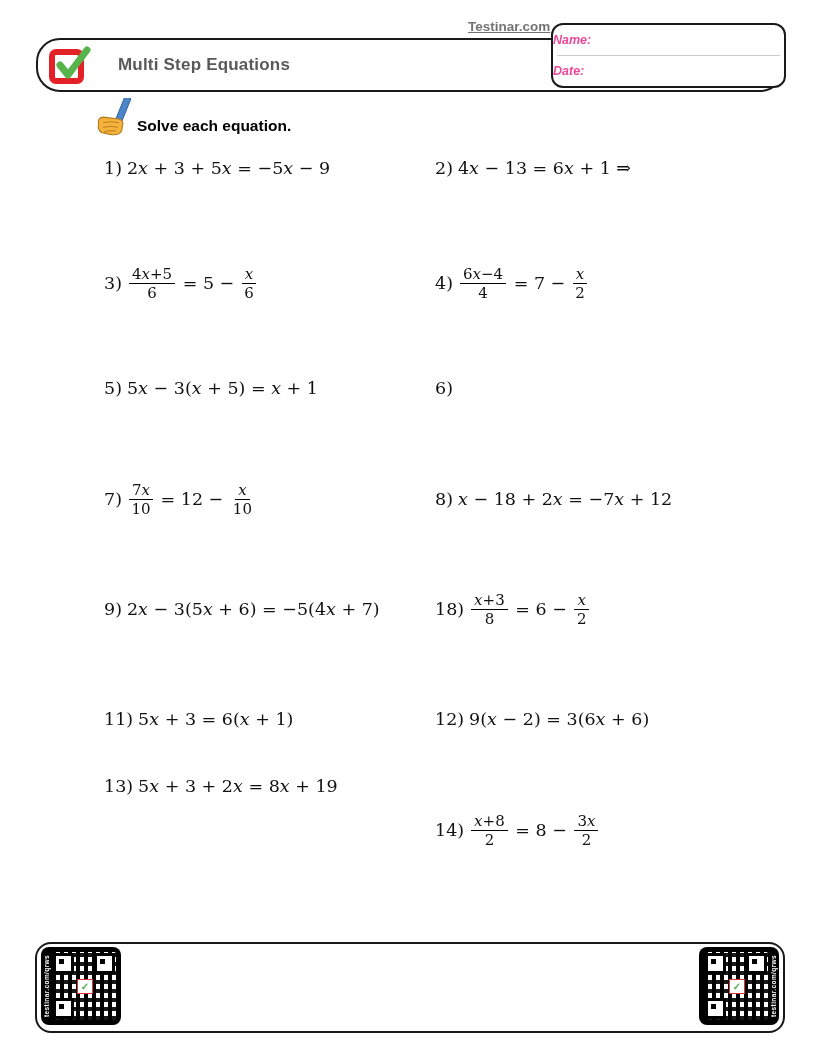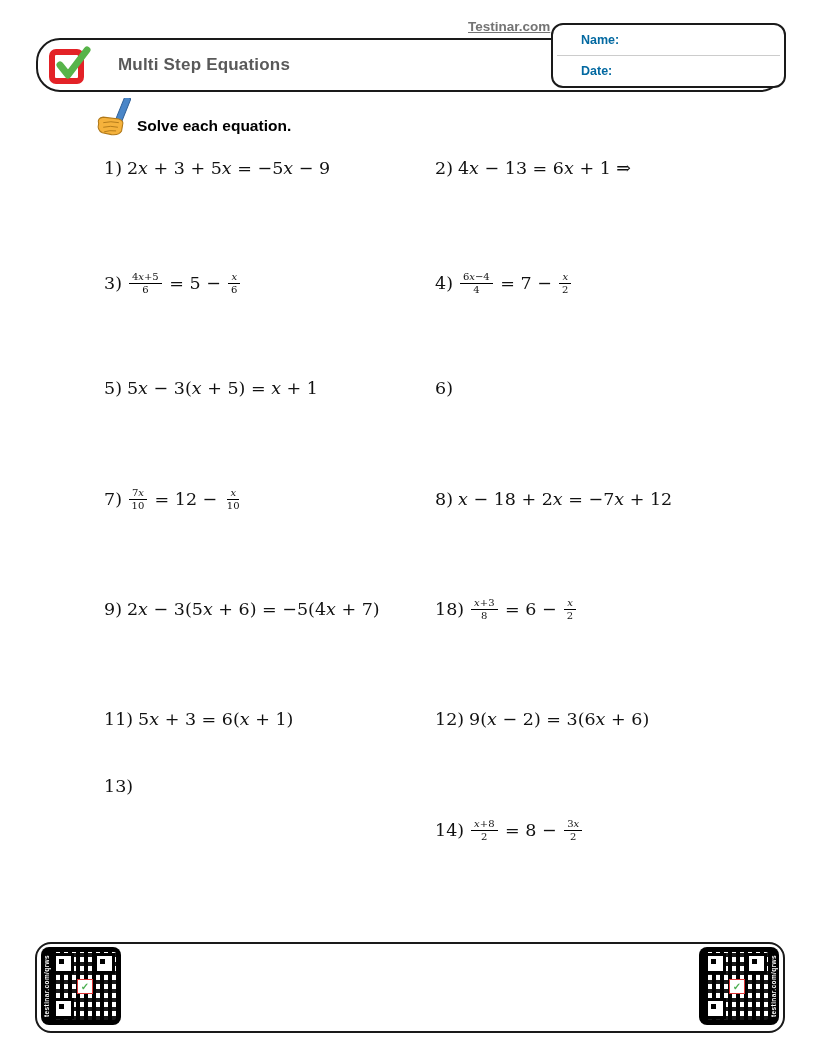--- a/index.html
+++ b/index.html
@@ -13,38 +13,38 @@
   
   .header-bar{position:absolute;left:36px;top:38px;width:744px;height:50px;background:#fff;
               border:2.5px solid #1a1a1a;border-radius:24px;z-index:1;}
   .logo{position:absolute;left:10px;top:3px;width:44px;height:44px;}
   .header-title{position:absolute;left:80px;top:0;height:50px;display:flex;align-items:center;
                 font-size:17px;font-weight:bold;color:#595959;letter-spacing:.2px;}
 
   
   .name-box{position:absolute;left:551px;top:23px;width:231px;height:61px;background:#fff;
             border:2.5px solid #1a1a1a;border-radius:12px;z-index:2;display:flex;flex-direction:column;}
-  .nd-row{flex:1;display:flex;align-items:center;padding-left:28px;
-          font-size:12.5px;font-weight:bold;color:#0369a1;}
+  .nd-row{flex:1;display:flex;align-items:center;padding-left:0;
+          font-size:12.5px;font-weight:bold;color:#ec4899;font-style:italic;}
   .nd-div{height:1px;background:#cccccc;margin:0 4px;}
 
   
   .instruction{position:absolute;left:95px;top:98px;display:flex;align-items:flex-end;}
   .hand-icon{width:44px;height:42px;margin-right:-2px;}
   .instr-text{font-size:15.5px;font-weight:bold;color:#000;padding-bottom:5px;}
 
   
   #problems{position:absolute;left:0;top:0;width:816px;height:1056px;
             font-family:"DejaVu Serif",serif;color:#111;}
   .problem{position:absolute;height:52px;display:flex;align-items:center;
            font-size:17.5px;white-space:pre;}
   .plabel{margin-right:5px;}
   .eqtext i{font-family:"DejaVu Serif",serif;}
   .frac{display:inline-flex;flex-direction:column;align-items:center;
-        font-size:10px;line-height:1.2;vertical-align:middle;margin:0 2px;}
+        font-size:15px;line-height:1.2;vertical-align:middle;margin:0 2px;}
   .frac .fn{border-bottom:1.3px solid #000;padding:0 3px;}
   .frac .fd{padding:0 2px;}
 
   
   .footer-bar{position:absolute;left:35px;top:942px;width:746px;height:87px;background:#fff;
               border:2.5px solid #1a1a1a;border-radius:16px;}
 
   
   .qr{position:absolute;top:947px;width:80px;height:78px;background:#000;border-radius:8px;
       display:flex;}
@@ -103,21 +103,21 @@
       <div class="problem" style="left: 104px; top: 257px;"><span class="plabel">3)</span><span class="frac"><span class="fn">4<i>x</i>+5</span><span class="fd">6</span></span><span class="eqtext"> = 5 − </span><span class="frac"><span class="fn"><i>x</i></span><span class="fd">6</span></span></div>
       <div class="problem" style="left: 435px; top: 257px;"><span class="plabel">4)</span><span class="frac"><span class="fn">6<i>x</i>−4</span><span class="fd">4</span></span><span class="eqtext"> = 7 − </span><span class="frac"><span class="fn"><i>x</i></span><span class="fd">2</span></span></div>
       <div class="problem" style="left: 104px; top: 362px;"><span class="plabel">5)</span><span class="eqtext">5<i>x</i> − 3(<i>x</i> + 5) = <i>x</i> + 1</span></div>
       <div class="problem" style="left: 435px; top: 362px;"><span class="plabel">6)</span></div>
       <div class="problem" style="left: 104px; top: 473px;"><span class="plabel">7)</span><span class="frac"><span class="fn">7<i>x</i></span><span class="fd">10</span></span><span class="eqtext"> = 12 − </span><span class="frac"><span class="fn"><i>x</i></span><span class="fd">10</span></span></div>
       <div class="problem" style="left: 435px; top: 473px;"><span class="plabel">8)</span><span class="eqtext"><i>x</i> − 18 + 2<i>x</i> = −7<i>x</i> + 12</span></div>
       <div class="problem" style="left: 104px; top: 583px;"><span class="plabel">9)</span><span class="eqtext">2<i>x</i> − 3(5<i>x</i> + 6) = −5(4<i>x</i> + 7)</span></div>
       <div class="problem" style="left: 435px; top: 583px;"><span class="plabel">18)</span><span class="frac"><span class="fn"><i>x</i>+3</span><span class="fd">8</span></span><span class="eqtext"> = 6 − </span><span class="frac"><span class="fn"><i>x</i></span><span class="fd">2</span></span></div>
       <div class="problem" style="left: 104px; top: 693px;"><span class="plabel">11)</span><span class="eqtext">5<i>x</i> + 3 = 6(<i>x</i> + 1)</span></div>
       <div class="problem" style="left: 435px; top: 693px;"><span class="plabel">12)</span><span class="eqtext">9(<i>x</i> − 2) = 3(6<i>x</i> + 6)</span></div>
-      <div class="problem" style="left: 104px; top: 760px;"><span class="plabel">13)</span></div>
+      <div class="problem" style="left: 104px; top: 760px;"><span class="plabel">13)</span><span class="eqtext">5<i>x</i> + 3 + 2<i>x</i> = 8<i>x</i> + 19</span></div>
       <div class="problem" style="left: 435px; top: 804px;"><span class="plabel">14)</span><span class="frac"><span class="fn"><i>x</i>+8</span><span class="fd">2</span></span><span class="eqtext"> = 8 − </span><span class="frac"><span class="fn">3<i>x</i></span><span class="fd">2</span></span></div>
     </div>
 
   <div class="footer-bar">
     
     
     
   </div>
 
   <div class="qr left">

